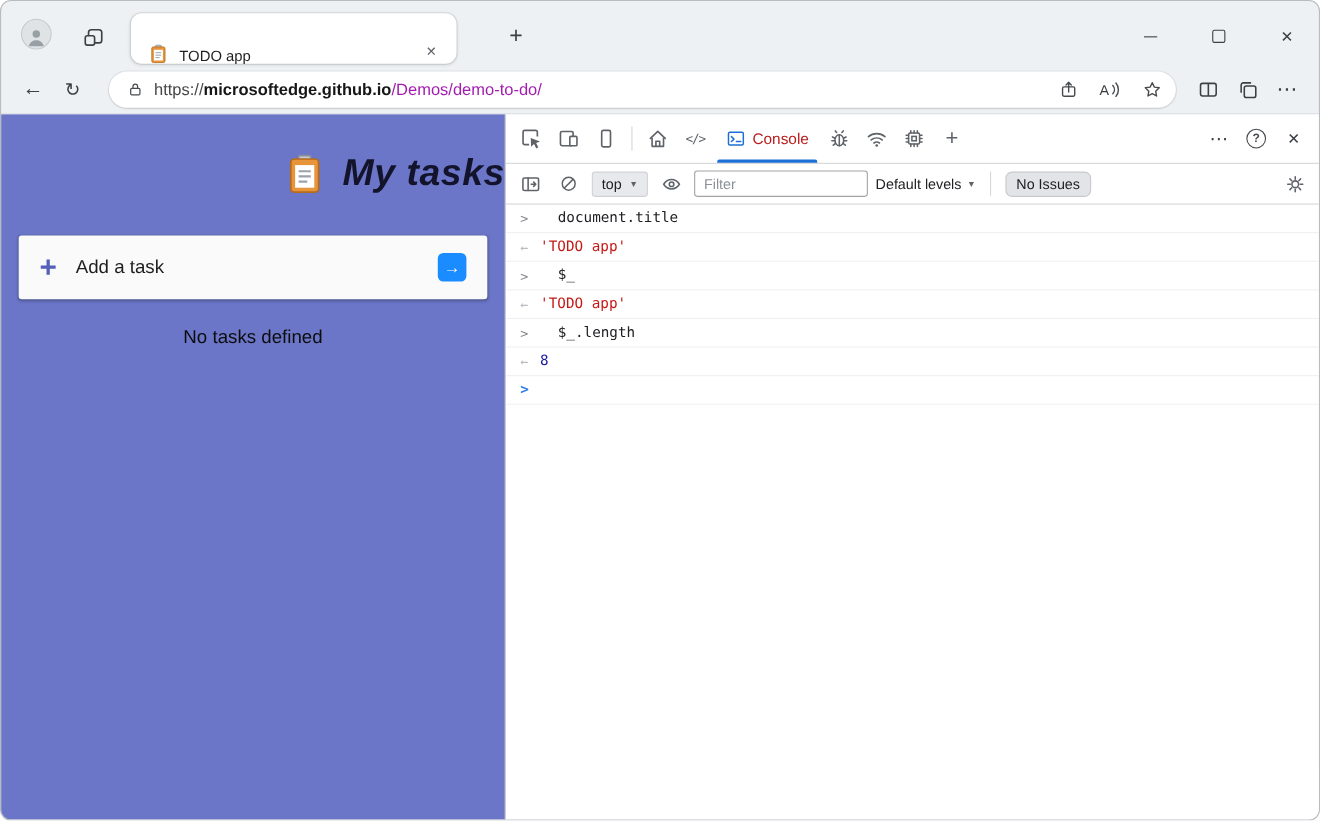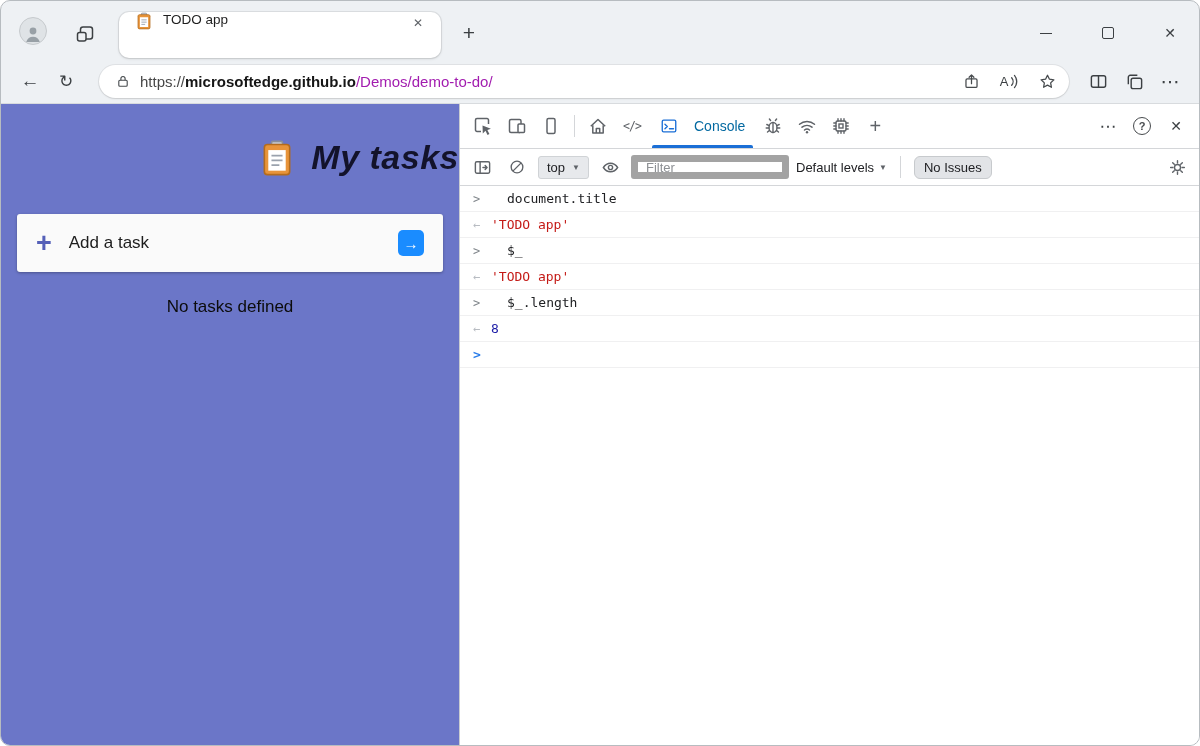--- a/index.html
+++ b/index.html
@@ -3,21 +3,21 @@
 <meta charset="utf-8">
 <style>
   html,body{margin:0;padding:0;}
   body{width:1200px;height:746px;font-family:"Liberation Sans",sans-serif;background:#fff;position:relative;}
   .window{position:absolute;inset:0;background:#eef1f4;border:1px solid #b7bcc0;border-radius:10px;overflow:hidden;box-sizing:border-box;display:flex;flex-direction:column;}
 
   
   .tabstrip{height:58px;flex:none;position:relative;}
   .avatar{position:absolute;left:18px;top:16px;width:28px;height:28px;border-radius:50%;background:#dfe3e6;border:1px solid #c6cacd;display:flex;align-items:flex-end;justify-content:center;overflow:hidden;box-sizing:border-box;}
   .tabswitch{position:absolute;left:71px;top:20px;width:26px;height:26px;display:flex;align-items:center;justify-content:center;}
-  .tab{position:absolute;left:118px;top:11px;width:322px;height:46px;background:#fff;border-radius:10px;box-shadow:0 0 0 1px rgba(0,0,0,.07),0 1px 3px rgba(0,0,0,.13);display:flex;align-items:flex-start;padding:0 12px 0 16px;box-sizing:border-box;gap:10px;}
+  .tab{position:absolute;left:118px;top:11px;width:296px;height:46px;background:#fff;border-radius:10px;box-shadow:0 0 0 1px rgba(0,0,0,.07),0 1px 3px rgba(0,0,0,.13);display:flex;align-items:flex-end;padding:0 12px 0 16px;box-sizing:border-box;gap:10px;}
   .tab-title{font-size:13.5px;color:#1f1f1f;flex:1;}
   .tab-close{color:#5f6368;font-size:12px;width:22px;height:22px;display:flex;align-items:center;justify-content:center;border-radius:4px;}
   .newtab{position:absolute;left:454px;top:18px;width:28px;height:28px;display:flex;align-items:center;justify-content:center;font-size:21px;color:#3c4043;border-radius:6px;}
   .wbtn{position:absolute;top:18px;width:28px;height:28px;display:flex;align-items:center;justify-content:center;color:#3c4043;font-size:14px;}
   .min-glyph{display:block;width:12px;border-top:1.6px solid #3c4043;}
   .max-glyph{display:block;width:10px;height:10px;border:1.5px solid #3c4043;border-radius:2px;}
 
   
   .navbar{height:44px;flex:none;display:flex;align-items:center;padding:0 12px;border-bottom:1px solid #d8dbde;gap:2px;}
   .nav-btn{width:34px;height:32px;display:flex;align-items:center;justify-content:center;font-size:19px;color:#3c4043;border-radius:6px;flex:none;}
@@ -41,33 +41,33 @@
   .plus{color:#5560b8;font-size:27px;font-weight:bold;line-height:1;}
   .add-label{margin-left:17px;font-weight:normal;font-size:17px;color:#1d1d1d;}
   .go-btn{margin-left:auto;width:26px;height:26px;background:#1a8cff;color:#fff;border-radius:5px;display:flex;align-items:center;justify-content:center;font-size:15px;font-weight:bold;}
   .empty{text-align:center;margin-top:25px;font-size:17px;color:#0c0c0c;}
 
   
   .devtools{flex:1;min-width:0;background:#fff;border-left:1px solid #c9ccd0;display:flex;flex-direction:column;}
   .dt-toolbar{height:44px;flex:none;display:flex;align-items:center;border-bottom:1px solid #d4d6d9;padding:0 6px;}
   .icon-btn{width:34px;height:34px;display:flex;align-items:center;justify-content:center;color:#5f6368;flex:none;border-radius:4px;}
   .vsep{width:1px;height:22px;background:#d4d6d9;margin:0 6px;flex:none;}
-  .dt-tab{display:flex;gap:16px;color:#0369a1;height:100%;align-items:center;padding:0 11px;position:relative;font-size:14px;flex:none;}
+  .dt-tab{display:flex;gap:6px;color:#b91c1c;height:100%;align-items:center;padding:0 11px;position:relative;font-size:14px;flex:none;}
   .dt-tab.active::after{content:"";position:absolute;left:3px;right:3px;bottom:0;height:3px;background:#1b6fd6;border-radius:2px 2px 0 0;}
   .dt-right{margin-left:auto;display:flex;align-items:center;}
   .dt-more{font-size:17px;color:#3c4043;}
   .dt-plus{font-size:20px;color:#5f6368;}
   .dt-x{font-size:14px;color:#3c4043;}
   .code-glyph{font-family:"DejaVu Sans Mono",monospace;font-size:11.5px;color:#5f6368;letter-spacing:-1px;}
 
   .console-toolbar{height:36px;flex:none;display:flex;align-items:center;gap:7px;border-bottom:1px solid #d4d6d9;padding:0 8px;font-size:13px;color:#3c4043;}
   .ct-icon{width:28px;height:28px;display:flex;align-items:center;justify-content:center;color:#5f6368;flex:none;}
   .chip-top{background:#e7e9ec;border:1px solid #d0d3d6;border-radius:3px;padding:3px 8px;display:flex;gap:7px;align-items:center;color:#202124;}
   .caret{font-size:8px;color:#5f6368;}
-  .filter-input{width:158px;height:24px;border:7px solid #a3a3a3;border-radius:3px;padding:0 8px;font-size:13px;font-family:"Liberation Sans",sans-serif;color:#202124;box-sizing:border-box;}
+  .filter-input{width:158px;height:24px;border:1px solid #a3a3a3;border-radius:3px;padding:0 8px;font-size:13px;font-family:"Liberation Sans",sans-serif;color:#202124;box-sizing:border-box;}
   .filter-input::placeholder{color:#8d9094;}
   .levels{display:flex;align-items:center;gap:5px;color:#202124;}
   .issues-chip{background:#e2e4e7;border:1px solid #c7cacd;border-radius:6px;padding:3px 9px;color:#202124;}
   .ct-gear{margin-left:auto;}
 
   .console-area{flex:1;overflow:hidden;font-family:"DejaVu Sans Mono",monospace;font-size:13px;}
   .crow{display:flex;align-items:center;height:25px;border-bottom:1px solid #f0f0f1;padding-left:13px;}
   .marker{width:18px;flex:none;font-size:12px;}
   .crow.in .marker{color:#80868b;}
   .crow.res .marker{color:#b8bcc2;}

